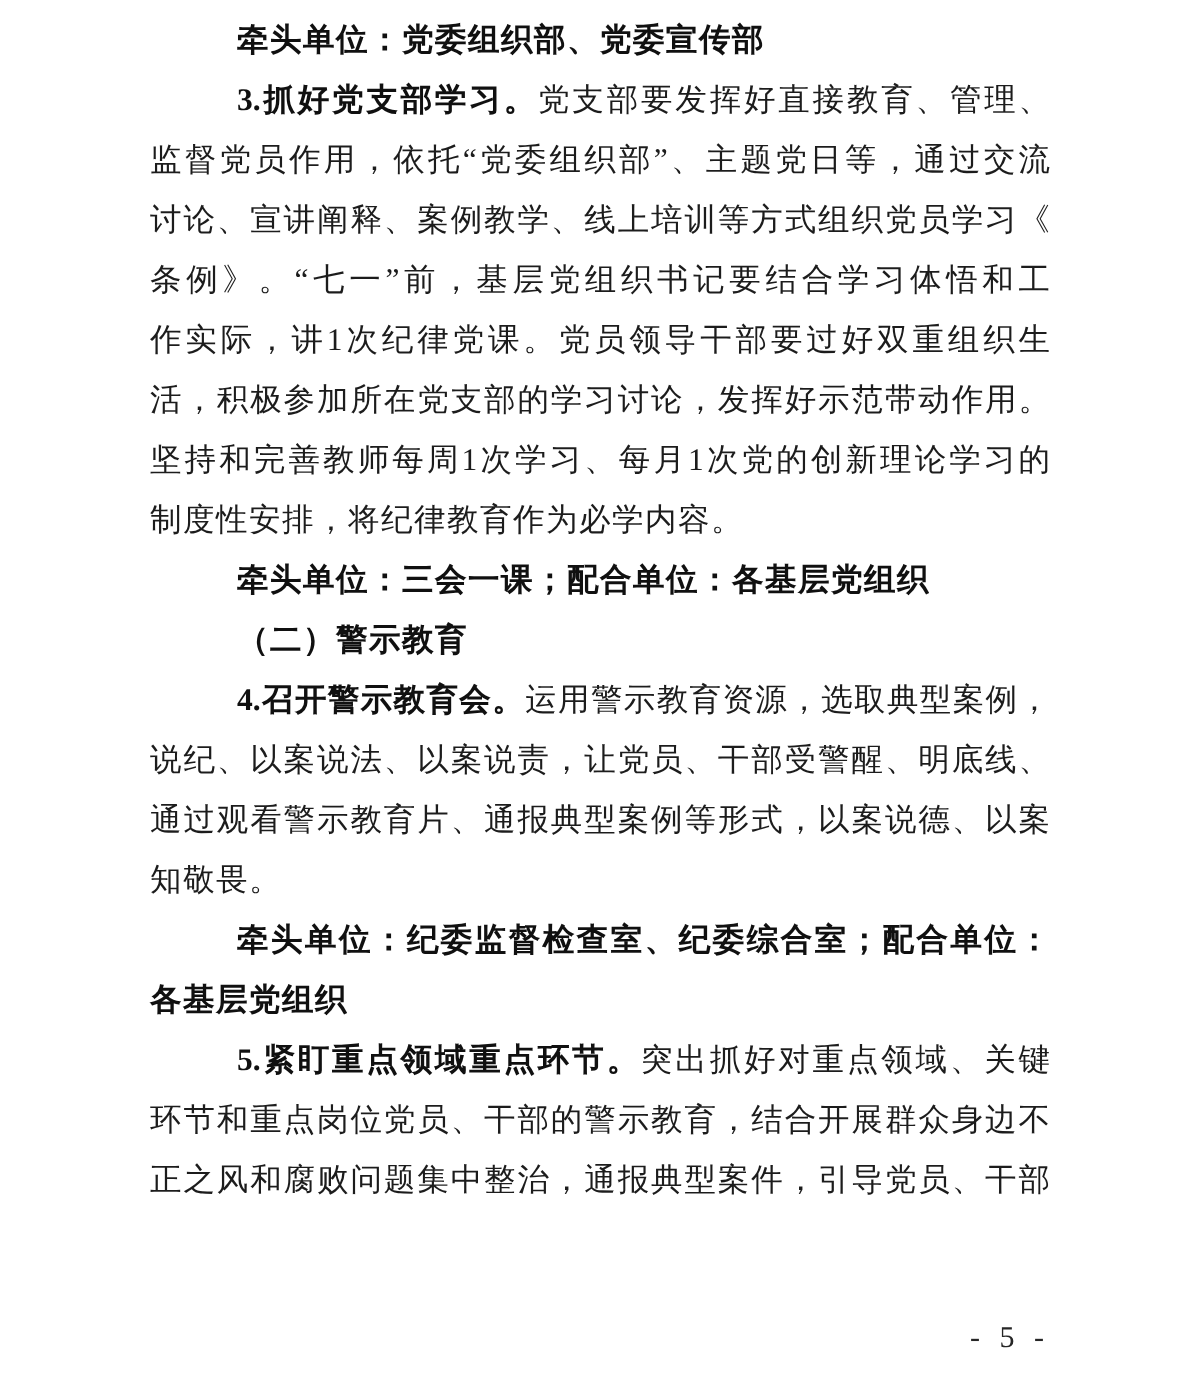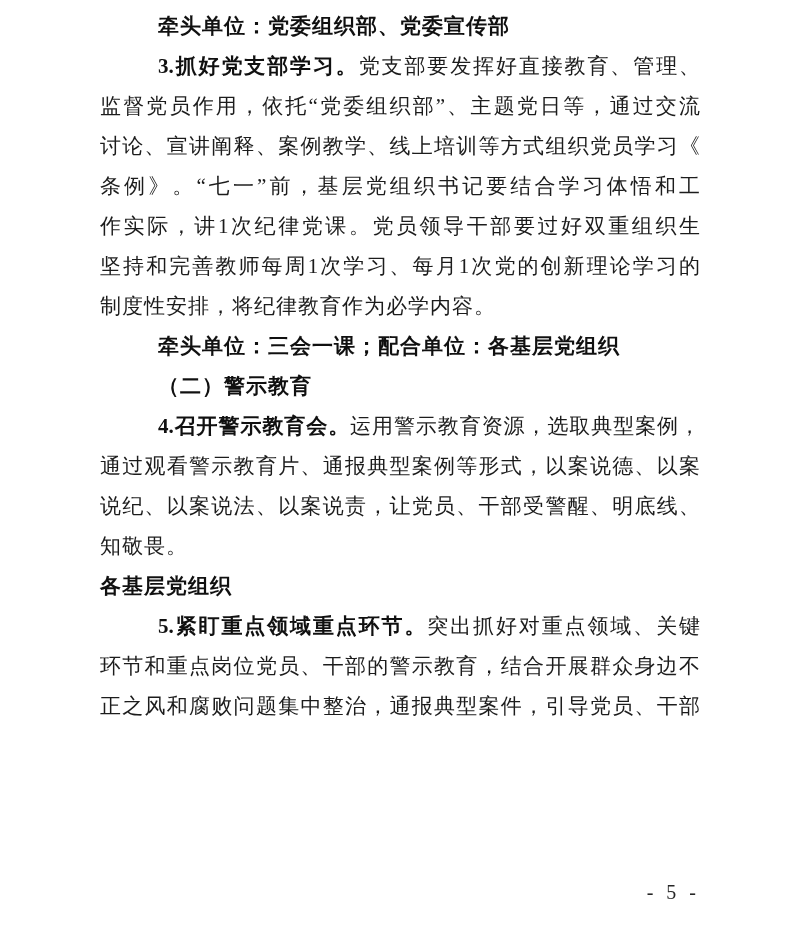--- a/index.html
+++ b/index.html
@@ -54,37 +54,39 @@
     <div class="line indent justify"><span class="seg-bold">3.抓好党支部学习。</span><span>党支部要发挥好直接教育、管理、</span></div>
 
     <div class="line justify"><span class="seg-bold"></span><span>监督党员作用，依托“党委组织部”、主题党日等，通过交流</span></div>
 
     <div class="line justify"><span class="seg-bold"></span><span>讨论、宣讲阐释、案例教学、线上培训等方式组织党员学习《</span></div>
 
     <div class="line justify"><span class="seg-bold"></span><span>条例》。“七一”前，基层党组织书记要结合学习体悟和工</span></div>
 
     <div class="line justify"><span class="seg-bold"></span><span>作实际，讲1次纪律党课。党员领导干部要过好双重组织生</span></div>
 
+    <div class="line justify"><span class="seg-bold"></span><span>活，积极参加所在党支部的学习讨论，发挥好示范带动作用。</span></div>
 
     <div class="line justify"><span class="seg-bold"></span><span>坚持和完善教师每周1次学习、每月1次党的创新理论学习的</span></div>
 
     <div class="line"><span class="seg-bold"></span><span>制度性安排，将纪律教育作为必学内容。</span></div>
 
     <div class="line indent"><span class="seg-bold">牵头单位：三会一课；配合单位：各基层党组织</span><span></span></div>
 
     <div class="line indent"><span class="seg-bold">（二）警示教育</span><span></span></div>
 
     <div class="line indent justify"><span class="seg-bold">4.召开警示教育会。</span><span>运用警示教育资源，选取典型案例，</span></div>
 
+    <div class="line justify"><span class="seg-bold"></span><span>说纪、以案说法、以案说责，让党员、干部受警醒、明底线、</span></div>
+
     <div class="line justify"><span class="seg-bold"></span><span>通过观看警示教育片、通报典型案例等形式，以案说德、以案</span></div>
-
-    <div class="line justify"><span class="seg-bold"></span><span>说纪、以案说法、以案说责，让党员、干部受警醒、明底线、</span></div>
 
     <div class="line"><span class="seg-bold"></span><span>知敬畏。</span></div>
 
+    <div class="line indent justify"><span class="seg-bold">牵头单位：纪委监督检查室、纪委综合室；配合单位：</span><span></span></div>
 
     <div class="line"><span class="seg-bold">各基层党组织</span><span></span></div>
 
     <div class="line indent justify"><span class="seg-bold">5.紧盯重点领域重点环节。</span><span>突出抓好对重点领域、关键</span></div>
 
     <div class="line justify"><span class="seg-bold"></span><span>环节和重点岗位党员、干部的警示教育，结合开展群众身边不</span></div>
 
     <div class="line justify"><span class="seg-bold"></span><span>正之风和腐败问题集中整治，通报典型案件，引导党员、干部</span></div>
 
   </div>

